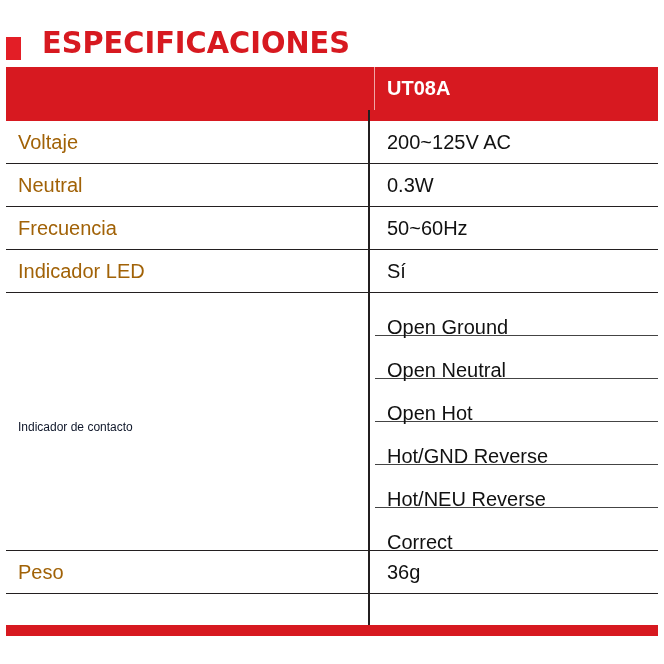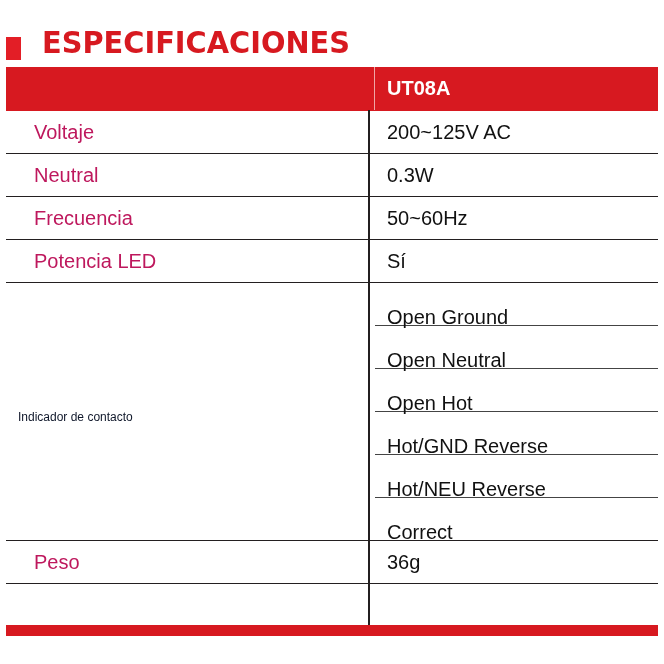--- a/index.html
+++ b/index.html
@@ -1,25 +1,25 @@
 <!DOCTYPE html>
 <html><head>
 <meta charset="utf-8">
 <style>
   html,body{margin:0;padding:0;background:#ffffff;}
   body{width:664px;height:664px;position:relative;overflow:hidden;font-family:"Liberation Sans",sans-serif;}
   .title-wrap{position:absolute;left:6px;top:22px;height:38px;display:flex;align-items:flex-end;}
   .title-mark{width:15px;height:23px;background:#e31e26;margin-right:21px;}
   .title{font-family:"DejaVu Sans",sans-serif;font-weight:bold;font-size:31px;color:#d71920;letter-spacing:0px;transform:scaleX(0.93);transform-origin:left center;white-space:nowrap;}
   .table{position:absolute;left:6px;top:67px;width:652px;}
-  .hdr{height:44px;background:#d71920;position:relative;}
+  .hdr{height:54px;background:#d71920;position:relative;}
   .hdr-div{position:absolute;left:368px;top:0;width:1px;height:43px;background:#f0a6a6;}
   .hdr-label{position:absolute;left:381px;top:0;height:43px;line-height:43px;color:#fff;font-weight:bold;font-size:20px;}
   .row{position:relative;height:42px;border-bottom:1.5px solid #231f20;}
-  .cell-l{position:absolute;left:12px;top:0;height:42px;line-height:42px;font-size:20px;color:#be185d;margin-left:16px;}
+  .cell-l{position:absolute;left:12px;top:0;height:42px;line-height:42px;font-size:20px;color:#a16207;}
   .cell-r{position:absolute;left:381px;top:0;height:42px;line-height:42px;font-size:20px;color:#111;}
   .vline{position:absolute;left:368px;top:110px;width:1.5px;height:515px;background:#231f20;}
   .group{position:relative;border-bottom:1.5px solid #231f20;}
   .group-label{position:absolute;left:12px;top:10px;bottom:0;display:flex;align-items:center;font-size:12px;color:#0f172a;}
   .sub{position:relative;margin-left:369px;height:42px;border-bottom:1.5px solid #444;}
   .sub:last-child{border-bottom:none;}
   .sub .txt{position:absolute;left:12px;top:13px;height:42px;line-height:42px;font-size:20px;color:#111;}
   .footer-bar{position:absolute;left:6px;top:625px;width:652px;height:11px;background:#d71920;}
   .row.last{border-bottom:none;}
 </style>
@@ -43,21 +43,21 @@
   </div>
   <div class="row">
     <div class="cell-l">Neutral</div>
     <div class="cell-r">0.3W</div>
   </div>
   <div class="row">
     <div class="cell-l">Frecuencia</div>
     <div class="cell-r">50~60Hz</div>
   </div>
   <div class="row">
-    <div class="cell-l">Potencia LED</div>
+    <div class="cell-l">Indicador LED</div>
     <div class="cell-r">Sí</div>
   </div>
 
   <div class="group">
     <div class="group-label">Indicador de contacto</div>
     <div class="sub">
         <span class="txt">Open Ground</span>
       </div>
     <div class="sub">
         <span class="txt">Open Neutral</span>

